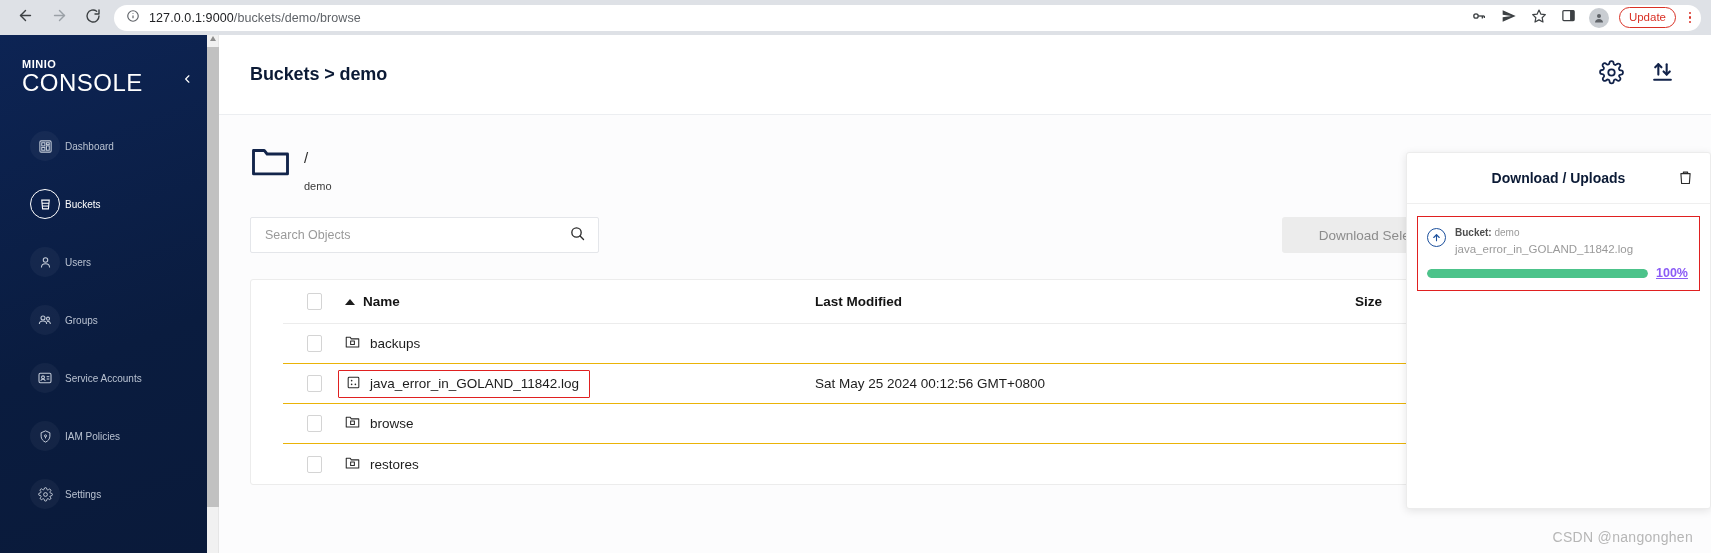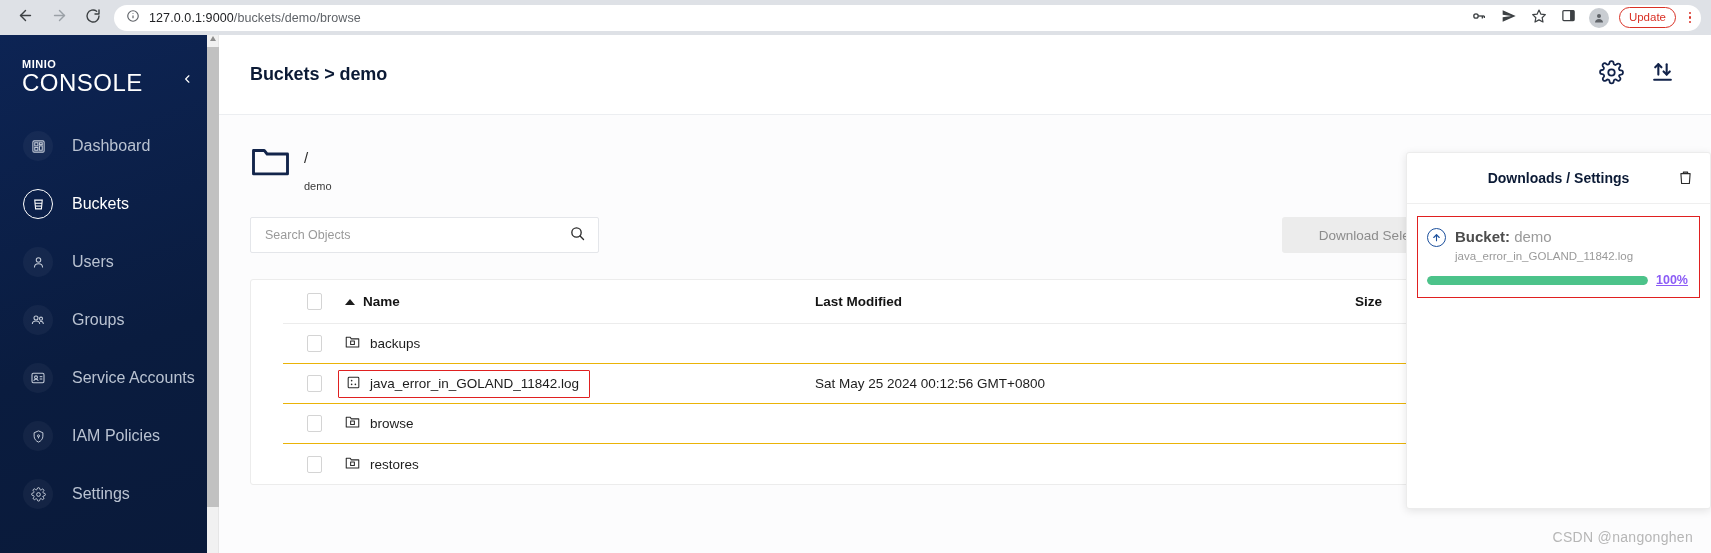--- a/index.html
+++ b/index.html
@@ -119,25 +119,25 @@
     position: absolute;
     right: 14px; top: 18px;
     color: #fff;
     font-size: 15px;
     line-height: 1;
   }
   .nav { margin-top: 22px; }
   .nav-item {
     display: flex;
     align-items: center;
-    gap: 19px;
+    gap: 5px;
     height: 58px;
-    padding-left: 23px;
+    padding-left: 30px;
     color: #b9c2d1;
-    font-size: 16px;
+    font-size: 10px;
   }
   .nav-item .circ {
     width: 30px; height: 30px; border-radius: 50%;
     background: rgba(255,255,255,.045);
     display: flex; align-items: center; justify-content: center;
     flex-shrink: 0;
     color: #c3cbd8;
   }
   .nav-item.active .circ {
     border: 1.4px solid #ffffff;
@@ -359,21 +359,21 @@
   .dl-item-top { display: flex; gap: 9px; align-items: flex-start; }
   .dl-arrow-circle {
     width: 19px; height: 19px; border-radius: 50%;
     border: 1.5px solid #1b4f9c;
     color: #1b4f9c;
     display: flex; align-items: center; justify-content: center;
     flex-shrink: 0;
     margin-top: 2px;
   }
   .dl-texts { line-height: 1.45; }
-  .dl-bucket { font-size: 15px; color: #9a9a9a; }
+  .dl-bucket { font-size: 10px; color: #9a9a9a; }
   .dl-bucket b { color: #4d4d4d; }
   .dl-file { font-size: 11.5px; color: #9a9a9a; word-break: break-all; }
   .dl-prog-row { display: flex; align-items: center; gap: 8px; margin-top: 9px; }
   .dl-bar {
     flex: 1; height: 9px; border-radius: 5px; background: #e9e9e9; overflow: hidden;
   }
   .dl-bar span { display: block; height: 100%; background: #4cc38a; border-radius: 5px; }
   .dl-pct { font-size: 12.5px; font-weight: bold; color: #8b5cf6; text-decoration: underline; }
 
   .watermark {
@@ -712,21 +712,21 @@
           </div>
           <div class="c-mod"></div>
           <div class="c-size"></div>
         </div>
 
       </div>
     </div>
 
     <div class="dl-panel">
       <div class="dl-head">
-        <span class="dl-title">Downloads / Settings</span>
+        <span class="dl-title">Download / Uploads</span>
         <span class="dl-trash">
           <svg width="17" height="17" viewBox="0 0 24 24" fill="none" stroke="currentColor" stroke-width="1.6" stroke-linejoin="round">
               <path d="M5.5 6.5h13l-1 14h-11z"></path>
               <path d="M9 6.5V4.5h6v2"></path>
             </svg>
         </span>
       </div>
 
       <div class="dl-item">
         <div class="dl-item-top">

